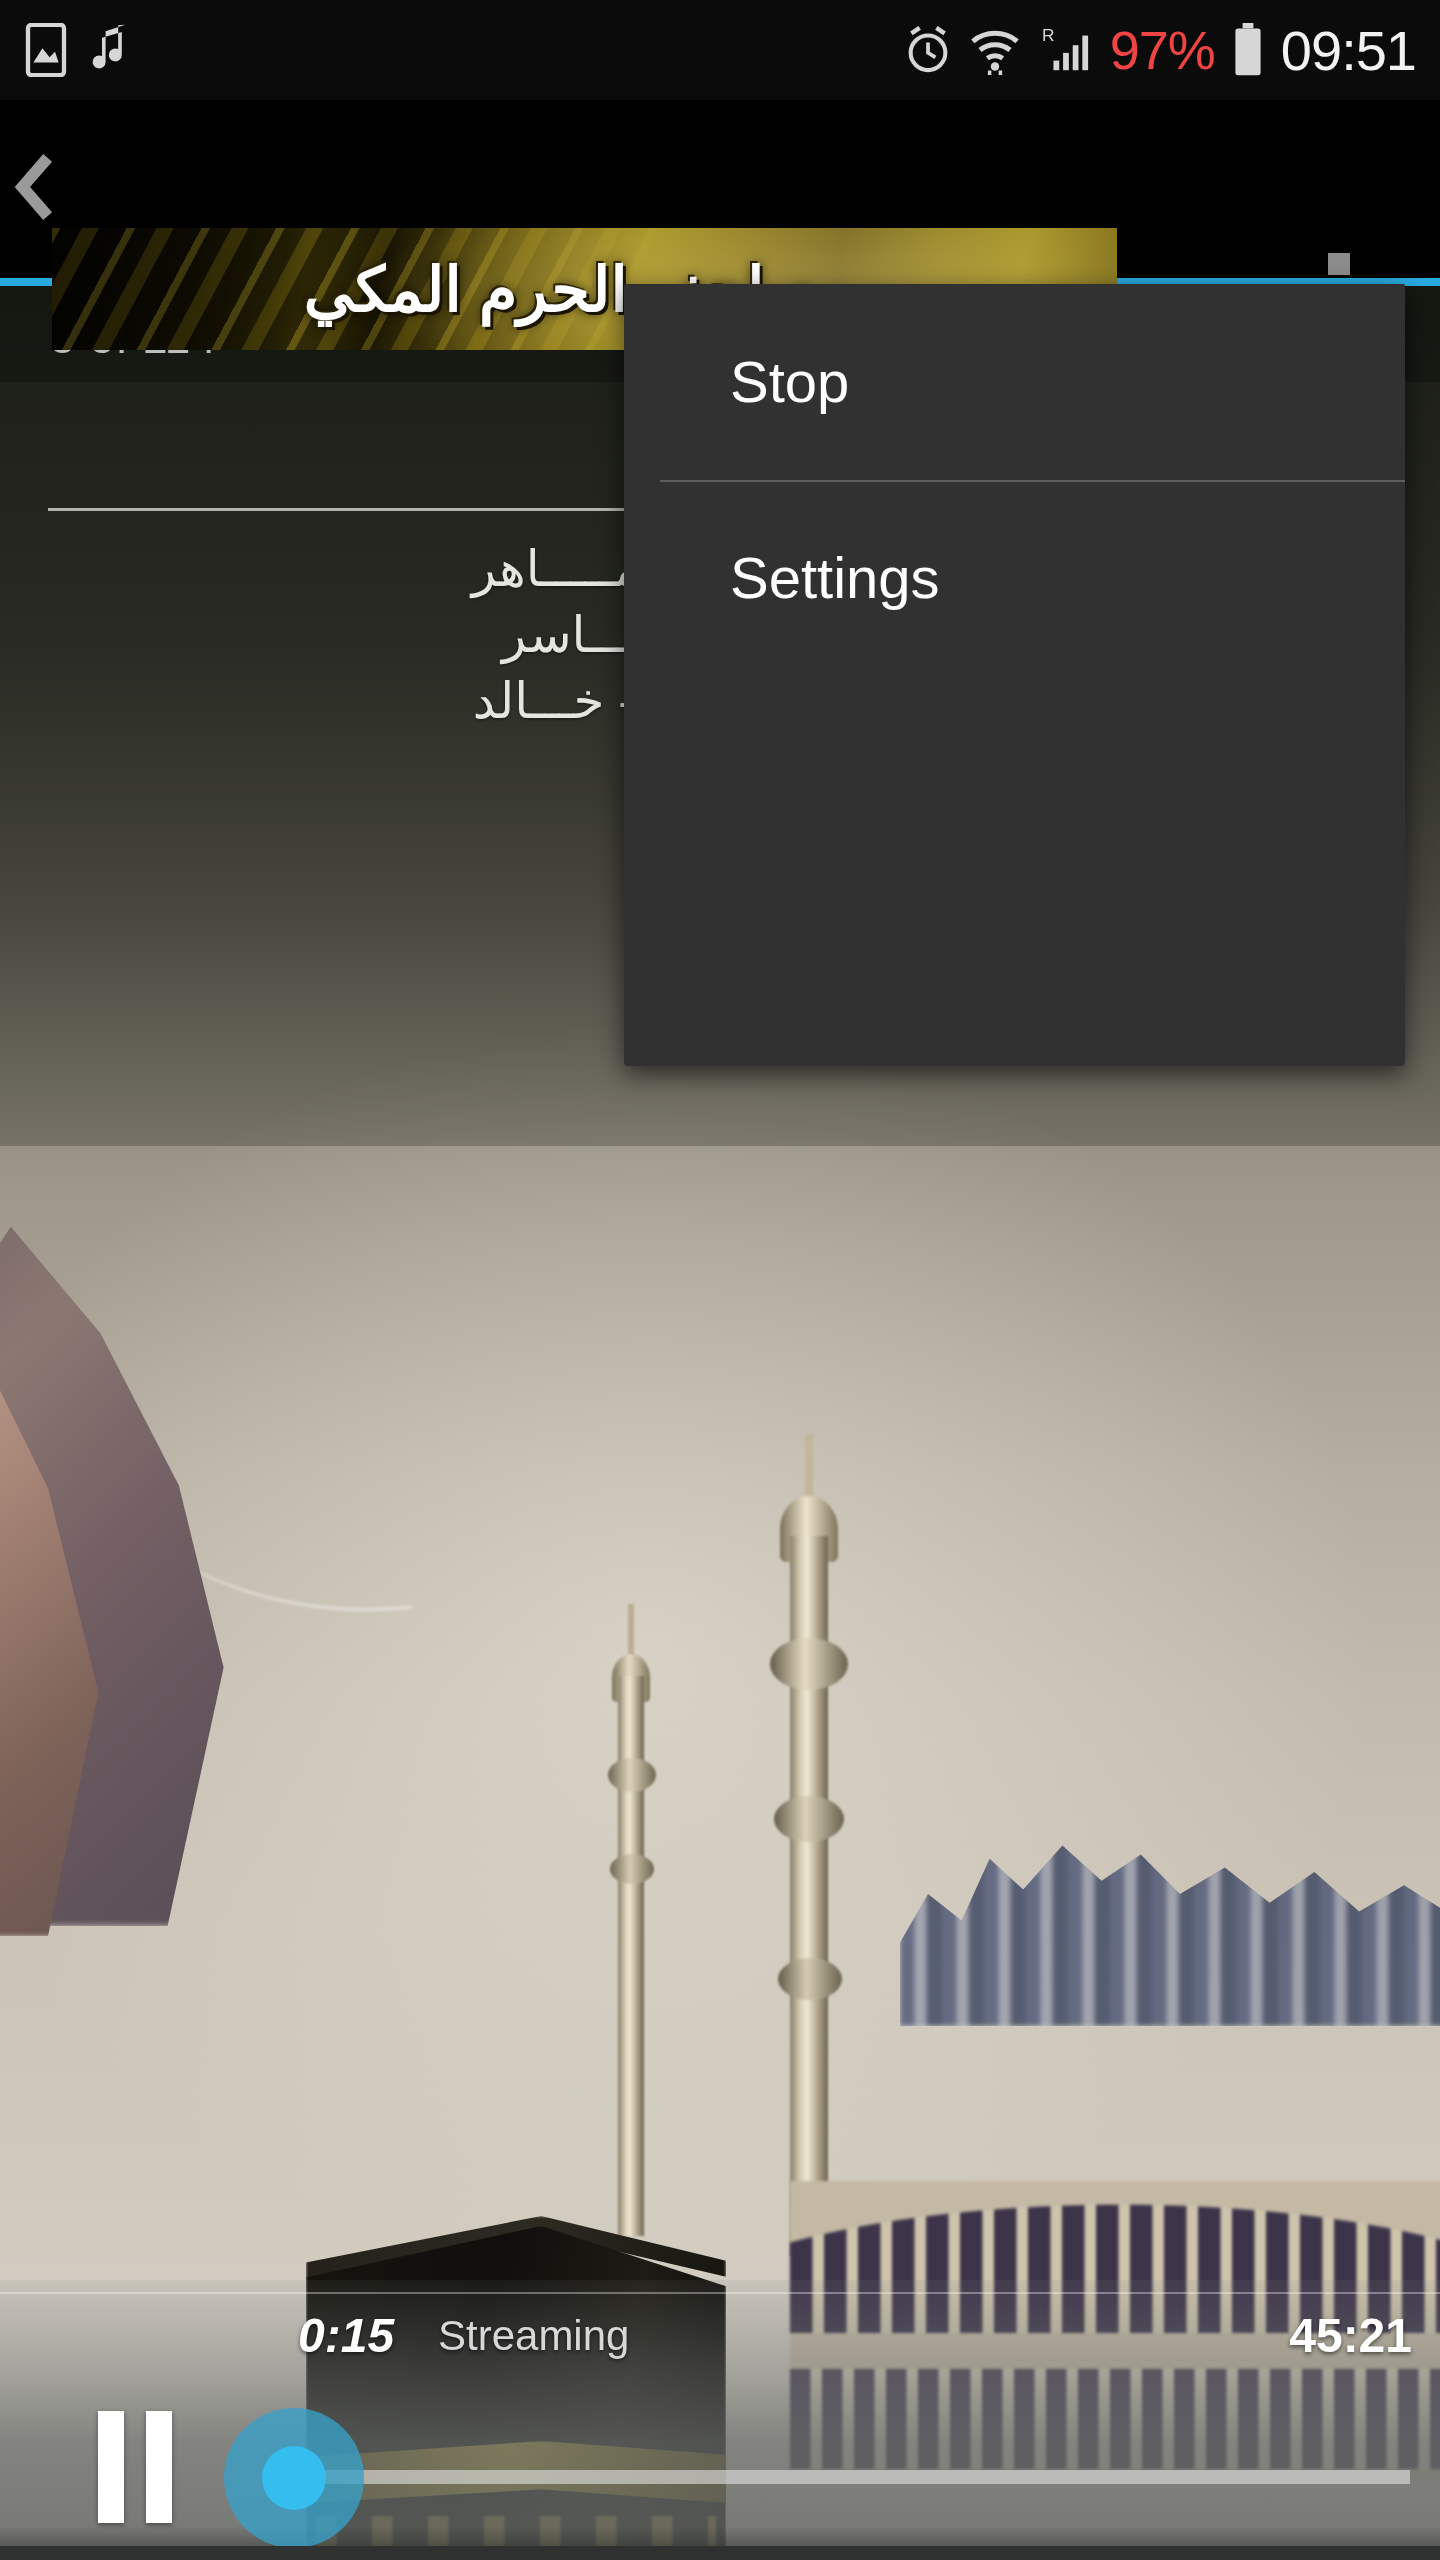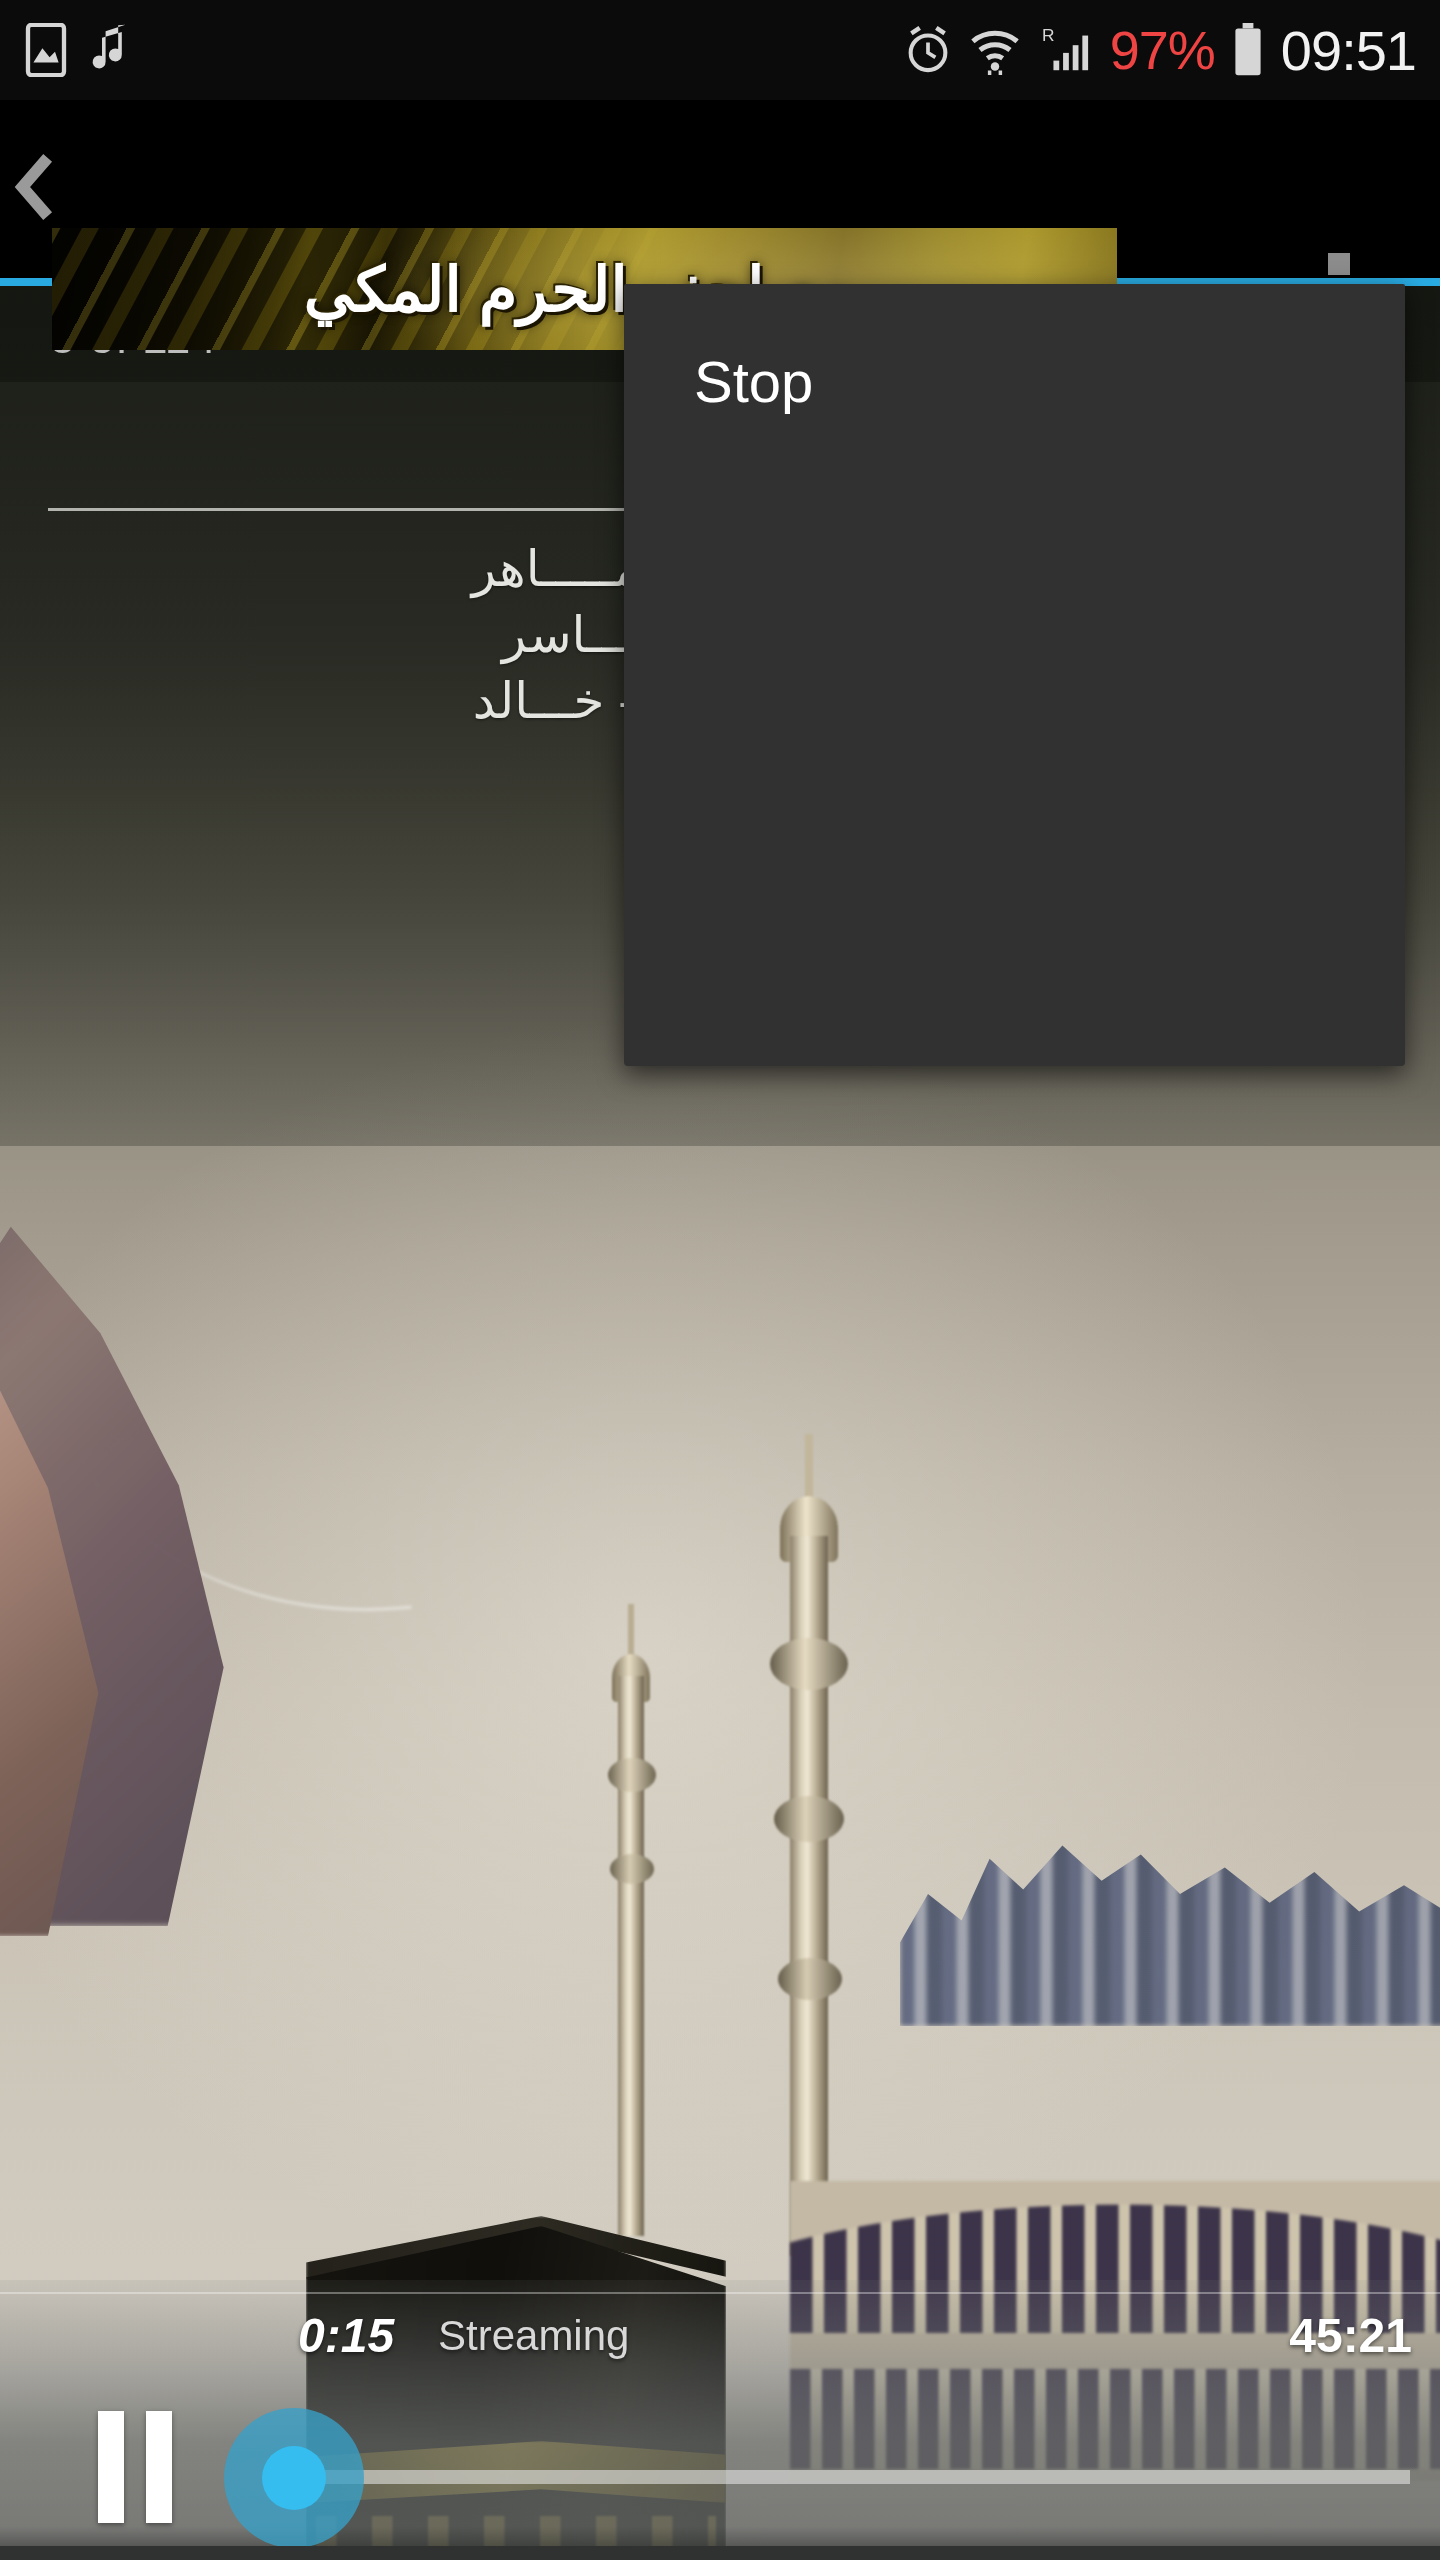--- a/index.html
+++ b/index.html
@@ -223,20 +223,21 @@
   }
   .arabic-line { white-space:nowrap; }
 
   
   .menu {
     position:absolute; left:624px; top:284px; width:781px; height:782px;
     background:#313131; z-index:80;
     border-radius:2px 2px 4px 4px;
     box-shadow:0 8px 26px rgba(0,0,0,.6);
     overflow:hidden;
+    padding-left:36px;
   }
   .menu-item {
     height:195.5px; display:flex; align-items:center;
     padding-left:70px;
     color:#ffffff; font-size:58px; font-weight:400;
     position:relative;
   }
   .menu-item + .menu-item::before {
     content:""; position:absolute; left:0; top:0; width:100%; height:2px;
     background:rgba(255,255,255,.22);
@@ -419,20 +420,21 @@
   <div class="counter">5 of 114</div>
   <div class="hrule"></div>
   <div class="arabic-block">
     <div class="arabic-line">م كالتـــــالي: مـــــاهر</div>
     <div class="arabic-line">ود الشريم - يـــاسر</div>
     <div class="arabic-line">د الله الجهنـي - خـــالد</div>
   </div>
 
   <div class="menu" style="background: rgb(49, 49, 49);">
     <div class="menu-item">Stop</div>
+    <div class="menu-item">Settings</div>
   </div>
 
   <div class="player">
     <div class="player-scrim"></div>
     <div class="player-sep"></div>
   </div>
 
   <div class="time-cur">0:15</div>
   <div class="stream-label">Streaming</div>
   <div class="time-total">45:21</div>

